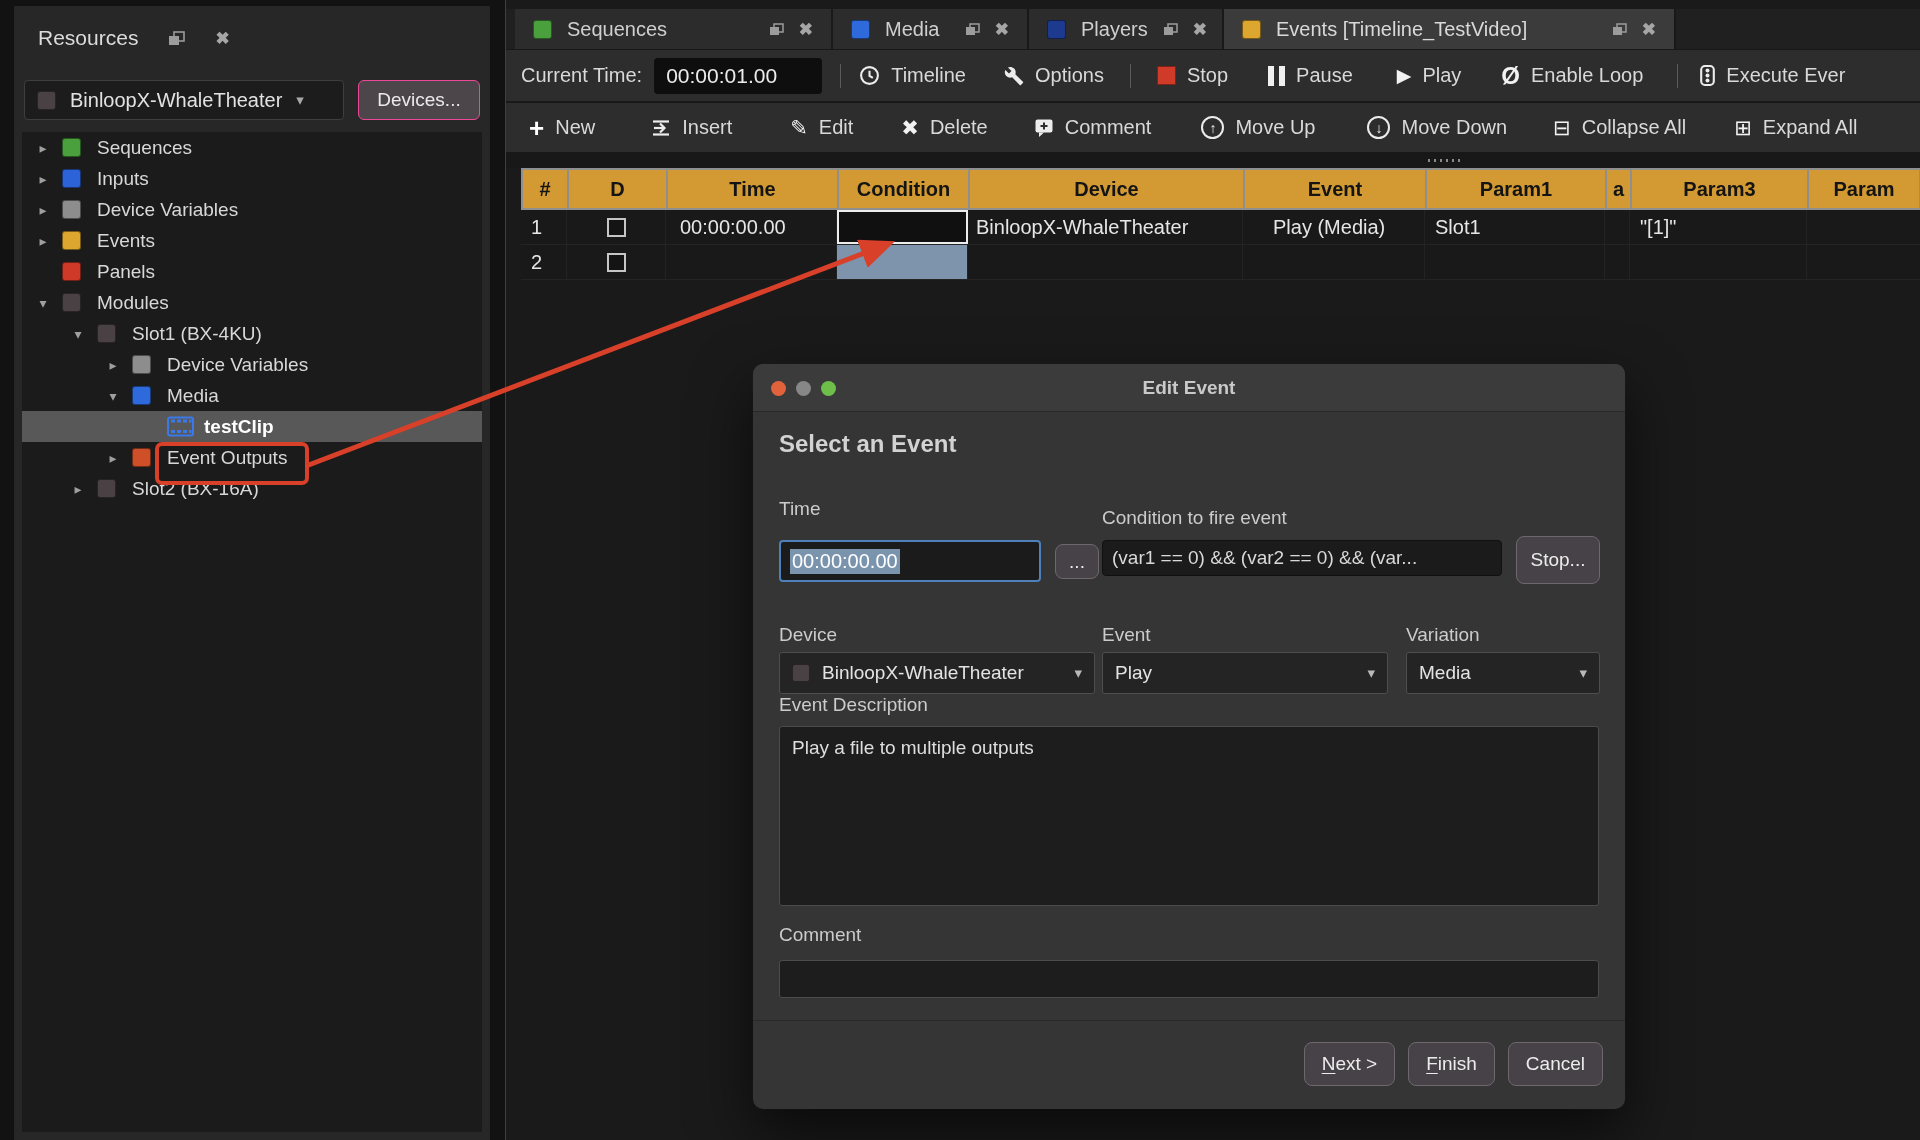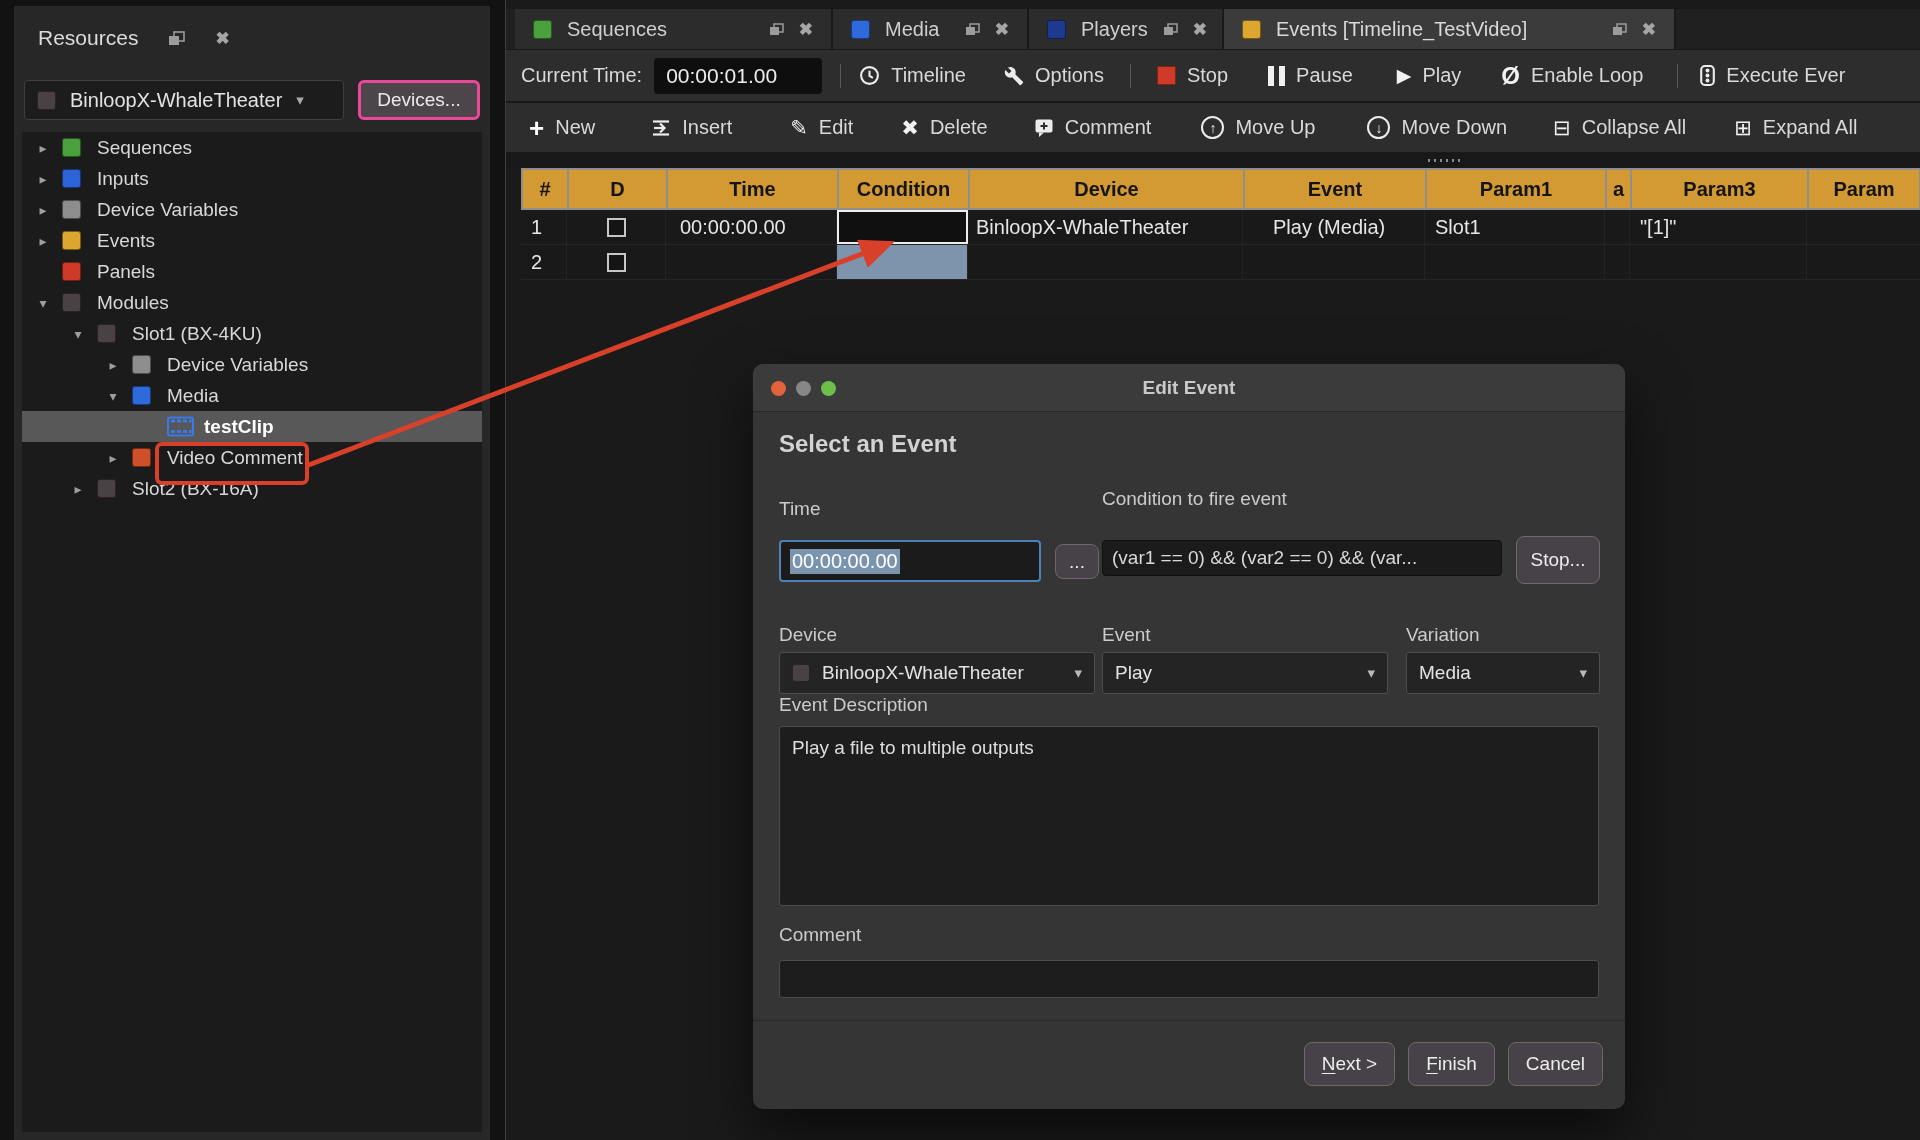--- a/index.html
+++ b/index.html
@@ -10,21 +10,21 @@
   .left-panel { position:absolute; left:14px; top:6px; width:476px; height:1134px; background:#272727; }
   .panel-title-row { display:flex; align-items:center; gap:30px; padding:16px 0 0 24px; height:48px; }
   .panel-title { font-size:21px; color:#dcdcdc; }
   .mini-icon { display:inline-flex; align-items:center; }
   .close-glyph { color:#a6a6a6; font-size:17px; font-weight:bold; }
   .device-row { position:absolute; top:74px; left:10px; right:10px; display:flex; gap:14px; }
   .device-select { flex:1; height:40px; background:#1c1c1c; border:1px solid #3e3e3e; border-radius:4px;
       display:flex; align-items:center; gap:14px; padding:0 12px; color:#e2e2e2; font-size:20px; }
   .sq { width:19px; height:19px; border-radius:3px; border:1px solid rgba(0,0,0,.45); flex:none; }
   .caret { color:#a8a8a8; font-size:15px; }
-  .devices-btn { width:122px; height:40px; background:#4c464b; border:3px solid #ec4899; border-radius:6px;
+  .devices-btn { width:122px; height:40px; background:#4c464b; border:1px solid #ec4899; border-radius:6px;
       color:#eaeaea; font-size:19px; display:flex; align-items:center; justify-content:center; }
   .tree { position:absolute; top:126px; left:8px; right:8px; bottom:8px; background:#1b1b1b; }
   .tree-row { height:31px; display:flex; align-items:center; font-size:19px; color:#d8d8d8; white-space:nowrap; }
   .tw { width:14px; text-align:center; color:#9f9f9f; font-size:14px; flex:none; }
   .tree-row .sq { margin-left:12px; margin-right:16px; }
   .lvl0 { padding-left:14px; } .lvl1 { padding-left:49px; } .lvl2 { padding-left:84px; } .lvl3 { padding-left:119px; }
   .tree-row.selected { background:#585858; color:#fff; font-weight:bold; }
   .film-wrap { margin-left:12px; margin-right:10px; display:flex; }
   .c-seq{background:#4aa03c}.c-inp{background:#2d63d8}.c-var{background:#6f99c7}.c-dvar{background:#8d8d8d}
   .c-evt{background:#dca62f}.c-pan{background:#cf3a28}.c-mod{background:#4a4145}.c-med{background:#2e6adb}
@@ -188,21 +188,21 @@
                 <rect x="16" y="14" width="4" height="3"></rect>
                 <rect x="22" y="14" width="2.5" height="3"></rect>
               </g>
             </svg>
         </span>
         <span>testClip</span>
       </div>
       <div class="tree-row lvl2">
         <span class="tw">▸</span>
         <span class="sq c-vid"></span>
-        <span>Video Comment</span>
+        <span>Event Outputs</span>
       </div>
       <div class="tree-row lvl1">
         <span class="tw">▸</span>
         <span class="sq c-mod"></span>
         <span>Slot2 (BX-16A)</span>
       </div>
     </div>
   </div>
 
   <div class="main">
@@ -414,21 +414,21 @@
       <span class="traffic">
         <i style="background:#e2623c"></i>
         <i style="background:#878787"></i>
         <i style="background:#6ebf4a"></i>
       </span>
       <span class="dialog-title">Edit Event</span>
     </div>
     <div class="dlg-heading">Select an Event</div>
 
     <div class="dlg-label" style="left:26px; top:134px">Time</div>
-    <div class="dlg-label" style="left:349px; top:124px">Condition to fire event</div>
+    <div class="dlg-label" style="left:349px; top:143px">Condition to fire event</div>
 
     <div class="field time-field" style="left:26px; top:176px; width:262px; height:42px">
       <span class="sel-text">00:00:00.00</span>
     </div>
     <div class="dlg-btn" style="position:absolute; left:302px; top:180px; width:44px; height:35px">...</div>
     <div class="field" style="left:349px; top:176px; width:400px; height:36px">(var1 == 0) &amp;&amp; (var2 == 0) &amp;&amp; (var...</div>
     <div class="dlg-btn" style="position:absolute; left:763px; top:172px; width:84px; height:48px">Stop...</div>
 
     <div class="dlg-label" style="left:26px; top:260px">Device</div>
     <div class="dlg-label" style="left:349px; top:260px">Event</div>

